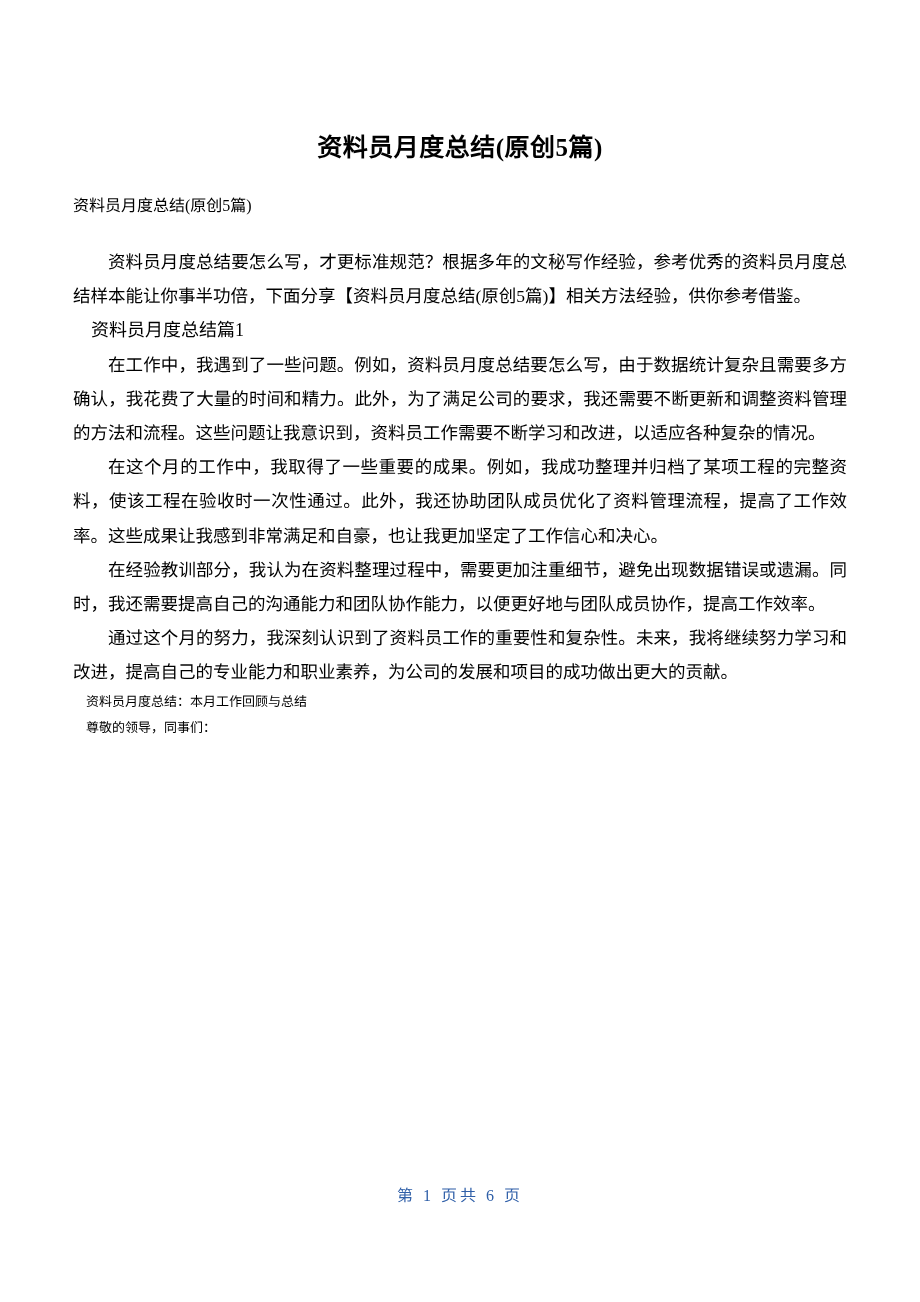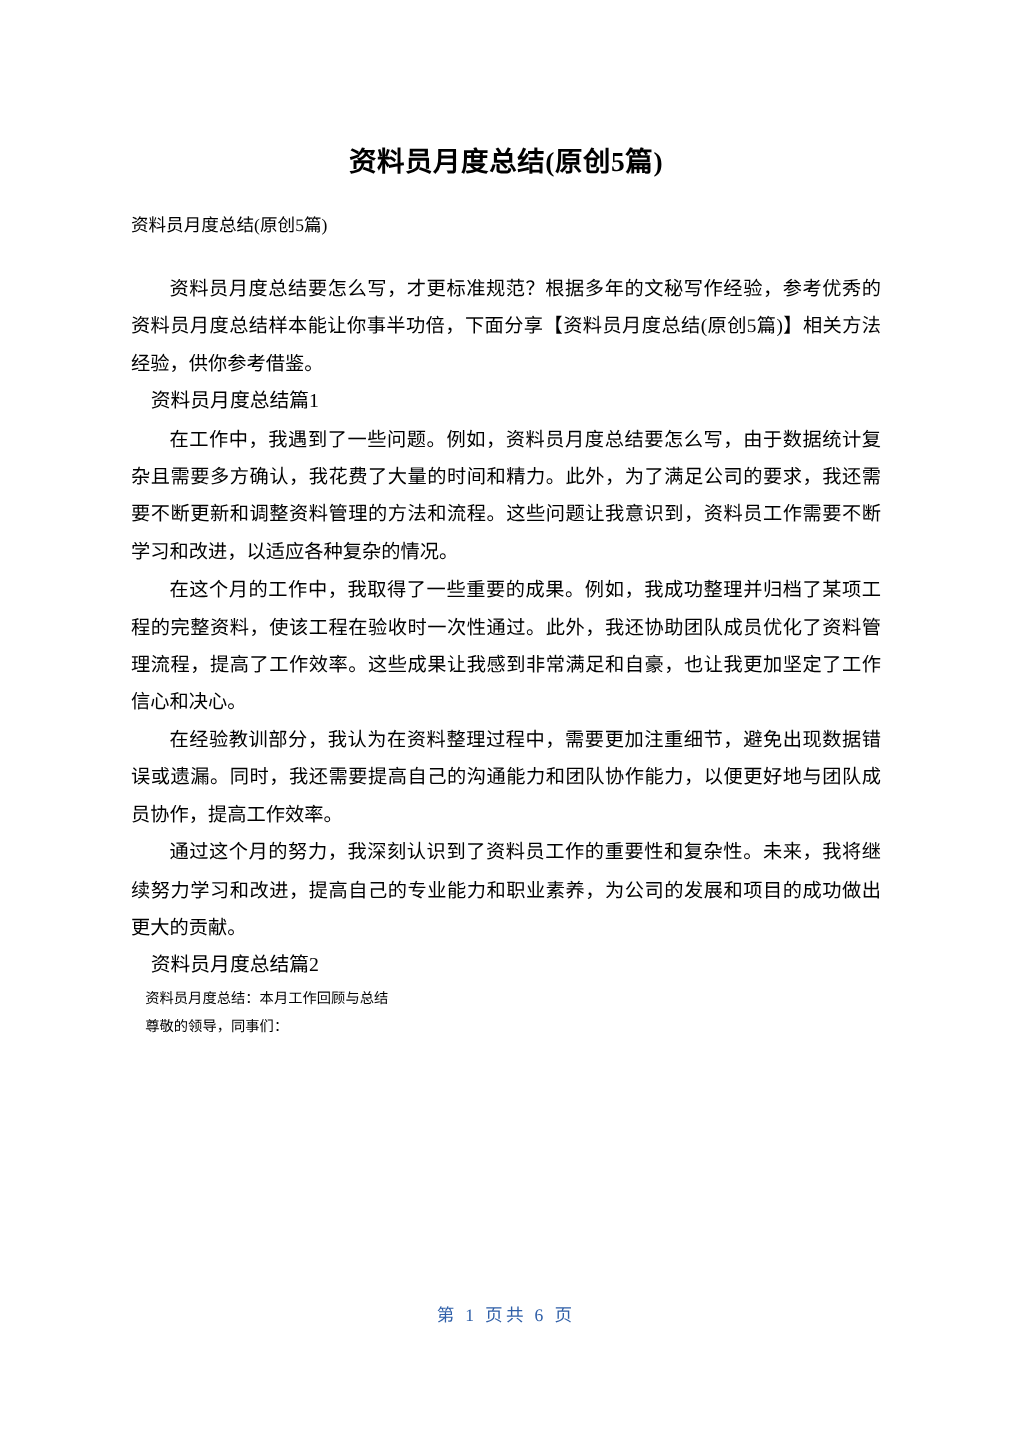--- a/index.html
+++ b/index.html
@@ -12,21 +12,21 @@
     height: 1302px;
     font-family: "Liberation Serif", "DejaVu Serif", serif;
     color: #000000;
     position: relative;
     overflow: hidden;
   }
   .page {
     width: 920px;
     height: 1302px;
     box-sizing: border-box;
-    padding: 0 119px;
+    padding: 0 73px;
     position: relative;
   }
   .doc-title {
     margin: 0;
     padding-top: 130px;
     font-size: 25px;
     font-weight: bold;
     text-align: center;
     letter-spacing: 0.5px;
     line-height: 1.4;
@@ -89,21 +89,20 @@
 
 
   <p class="para indent">在工作中，我遇到了一些问题。例如，资料员月度总结要怎么写，由于数据统计复杂且需要多方确认，我花费了大量的时间和精力。此外，为了满足公司的要求，我还需要不断更新和调整资料管理的方法和流程。这些问题让我意识到，资料员工作需要不断学习和改进，以适应各种复杂的情况。</p>
 
   <p class="para indent">在这个月的工作中，我取得了一些重要的成果。例如，我成功整理并归档了某项工程的完整资料，使该工程在验收时一次性通过。此外，我还协助团队成员优化了资料管理流程，提高了工作效率。这些成果让我感到非常满足和自豪，也让我更加坚定了工作信心和决心。</p>
 
   <p class="para indent">在经验教训部分，我认为在资料整理过程中，需要更加注重细节，避免出现数据错误或遗漏。同时，我还需要提高自己的沟通能力和团队协作能力，以便更好地与团队成员协作，提高工作效率。</p>
 
   <p class="para indent">通过这个月的努力，我深刻认识到了资料员工作的重要性和复杂性。未来，我将继续努力学习和改进，提高自己的专业能力和职业素养，为公司的发展和项目的成功做出更大的贡献。</p>
 
-  <p class="para heading-line">资料员月度总结篇2</p>
 
   <p class="para small-indent">资料员月度总结：本月工作回顾与总结</p>
 
   <p class="para small-indent">尊敬的领导，同事们：</p>
 
   <div class="footer">
     <span>第</span>
     <span class="num">1</span>
     <span>页共</span>
     <span class="num">6</span>

